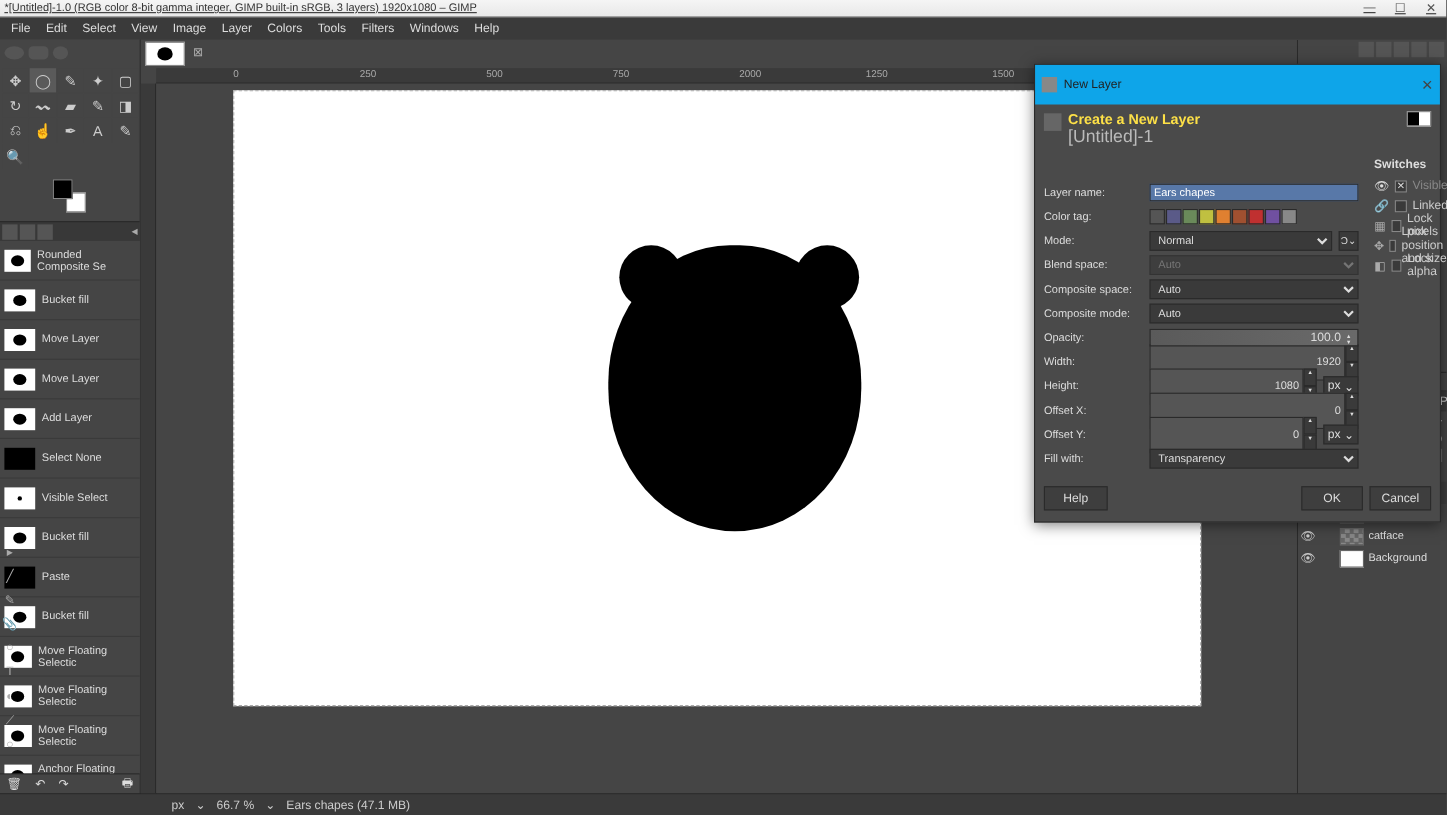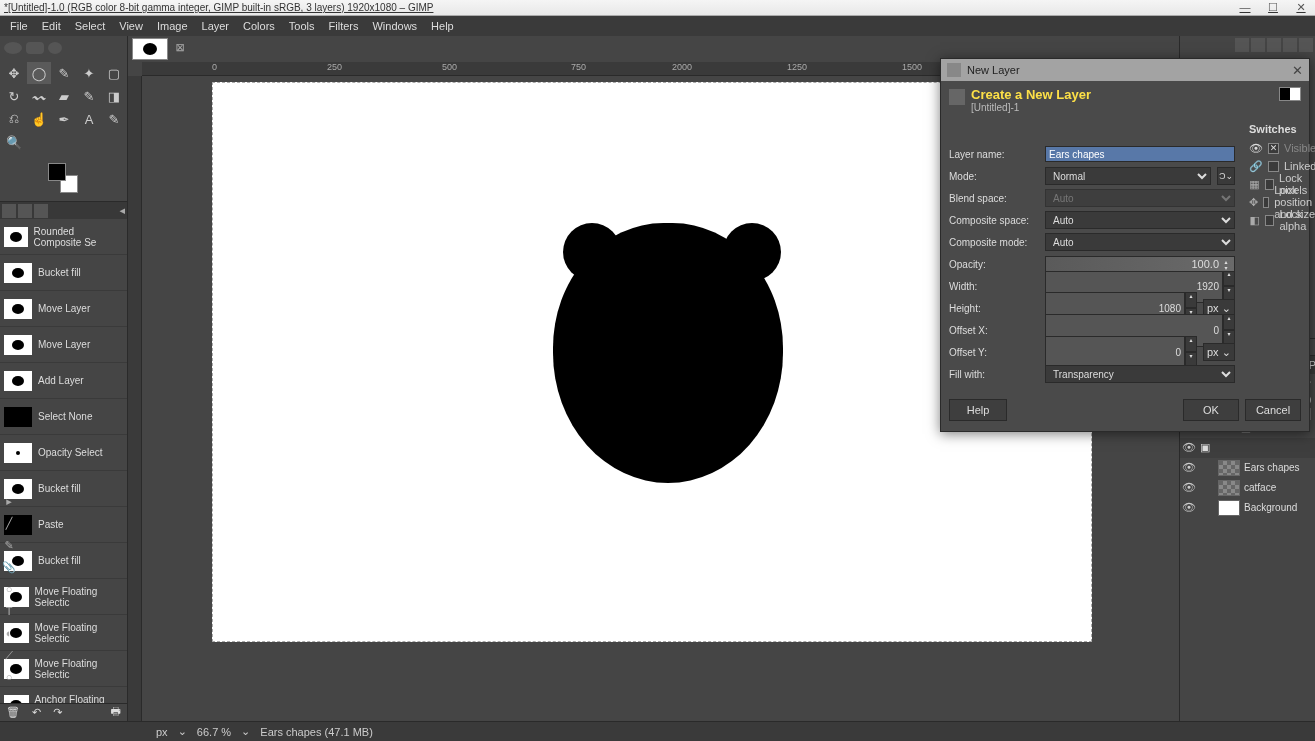--- a/index.html
+++ b/index.html
@@ -77,28 +77,28 @@
 .layer-thumb.white { background: #fff; }
 .layer-name { font-size: 10px; }
 .layer-name.bold { font-weight: normal; }
 
 
 .statusbar { height: 20px; background: #3a3a3a; display: flex; align-items: center; padding: 0 6px; gap: 10px; font-size: 10px; color: #ccc; border-top: 1px solid #2a2a2a; }
 .status-bottom-icons { display: flex; gap: 12px; padding: 0 6px; height: 18px; align-items: center; border-top: 1px solid #2a2a2a; }
 
 
 .dialog { position: absolute; top: 58px; left: 940px; width: 370px; background: #4a4a4a; box-shadow: 0 2px 12px rgba(0,0,0,.5); border: 1px solid #2a2a2a; }
-.dialog-titlebar { height: 22px; background: #a3a3a3; color: #222; display: flex; align-items: center; padding: 0 6px; }
+.dialog-titlebar { height: 36px; background: #0ea5e9; color: #222; display: flex; align-items: center; padding: 0 6px; }
 .dialog-titlebar .ico { width: 14px; height: 14px; background: #888; margin-right: 6px; }
 .dialog-titlebar .ttl { flex: 1; font-size: 11px; }
 .dialog-titlebar .x { font-size: 13px; color: #444; }
 .dialog-header { padding: 6px 8px; display: flex; align-items: flex-start; gap: 6px; }
 .dialog-header .hico { width: 16px; height: 16px; background: #666; margin-top: 2px; }
 .dialog-header .htxt .h1 { font-size: 13px; font-weight: bold; color: #fde047; }
-.dialog-header .htxt .h2 { font-size: 10px; color: #bbb; }
+.dialog-header .htxt .h2 { font-size: 16px; color: #bbb; }
 .dialog-header .chip { margin-left: auto; width: 22px; height: 14px; background: #fff; border: 1px solid #888; display: flex; }
 .dialog-header .chip .half { width: 50%; background: #000; }
 .dialog-body { display: flex; padding: 4px 8px 8px 8px; gap: 14px; }
 .form-col { flex: 1; margin-top: 20px; }
 .form-row { display: flex; align-items: center; height: 22px; gap: 6px; }
 .form-row label { width: 90px; color: #ddd; font-size: 10px; }
 .text-input { flex: 1; height: 16px; background: #3a3a3a; border: 1px solid #2a2a2a; color: #fff; padding: 0 3px; font-size: 10px; }
 .text-input.selected { background: #5878a8; }
 .color-tags { display: flex; gap: 1px; }
 .ctag { width: 14px; height: 14px; border: 1px solid #2a2a2a; }
@@ -222,21 +222,21 @@
           <div class="history-label">Add Layer</div>
         </div>
         <div class="history-item">
           <div class="history-thumb" style="background: rgb(0, 0, 0);"></div>
           <div class="history-label">Select None</div>
         </div>
         <div class="history-item">
           <div class="history-thumb">
             <div class="dot" style="width: 4px; height: 4px;"></div>
           </div>
-          <div class="history-label">Opacity Select</div>
+          <div class="history-label">Visible Select</div>
         </div>
         <div class="history-item">
           <div class="history-thumb">
             <div class="dot"></div>
           </div>
           <div class="history-label">Bucket fill</div>
         </div>
         <div class="history-item">
           <div class="history-thumb" style="background: rgb(0, 0, 0);"></div>
           <div class="history-label">Paste</div>
@@ -297,21 +297,21 @@
     <div class="doc-tabs">
       <div class="doc-tab">
           <div class="bear-mini"></div>
         </div>
       <div class="doc-close">⊠</div>
     </div>
     <div class="ruler-h" id="ruler-h">
         <div class="ruler-tick" style="left: 70px;">0</div>
         <div class="ruler-tick" style="left: 185px;">250</div>
         <div class="ruler-tick" style="left: 300px;">500</div>
-        <div class="ruler-tick" style="left: 429px;">750</div>
+        <div class="ruler-tick" style="left: 415px;">750</div>
         <div class="ruler-tick" style="left: 530px;">2000</div>
         <div class="ruler-tick" style="left: 645px;">1250</div>
         <div class="ruler-tick" style="left: 760px;">1500</div>
         <div class="ruler-tick" style="left: 875px;">1750</div>
       </div>
     <div class="canvas-wrap">
       <div class="ruler-v"></div>
       <div class="canvas-scroll">
         <div class="canvas">
           <div class="ear-l"></div>
@@ -418,20 +418,34 @@
     <div class="chip">
         <div class="half"></div>
       </div>
   </div>
   <div class="dialog-body">
     <div class="form-col">
       <div class="form-row">
         <label>Layer name:</label>
         <input class="text-input selected" value="Ears chapes" style="">
       </div>
+      <div class="form-row">
+        <label>Color tag:</label>
+        <div class="color-tags" id="ctags">
+            <div class="ctag" style="background: rgb(85, 85, 85);"></div>
+            <div class="ctag" style="background: rgb(90, 90, 136);"></div>
+            <div class="ctag" style="background: rgb(106, 138, 90);"></div>
+            <div class="ctag" style="background: rgb(192, 192, 64);"></div>
+            <div class="ctag" style="background: rgb(224, 128, 48);"></div>
+            <div class="ctag" style="background: rgb(160, 80, 48);"></div>
+            <div class="ctag" style="background: rgb(192, 48, 48);"></div>
+            <div class="ctag" style="background: rgb(112, 80, 160);"></div>
+            <div class="ctag" style="background: rgb(136, 136, 136);"></div>
+          </div>
+      </div>
       <div class="form-row sel-row">
         <label>Mode:</label>
         <select><option>Normal</option></select>
         <div class="extra">Ɔ⌄</div>
       </div>
       <div class="form-row sel-row">
         <label>Blend space:</label>
         <select disabled="" style="color:#888"><option>Auto</option></select>
       </div>
       <div class="form-row sel-row">

